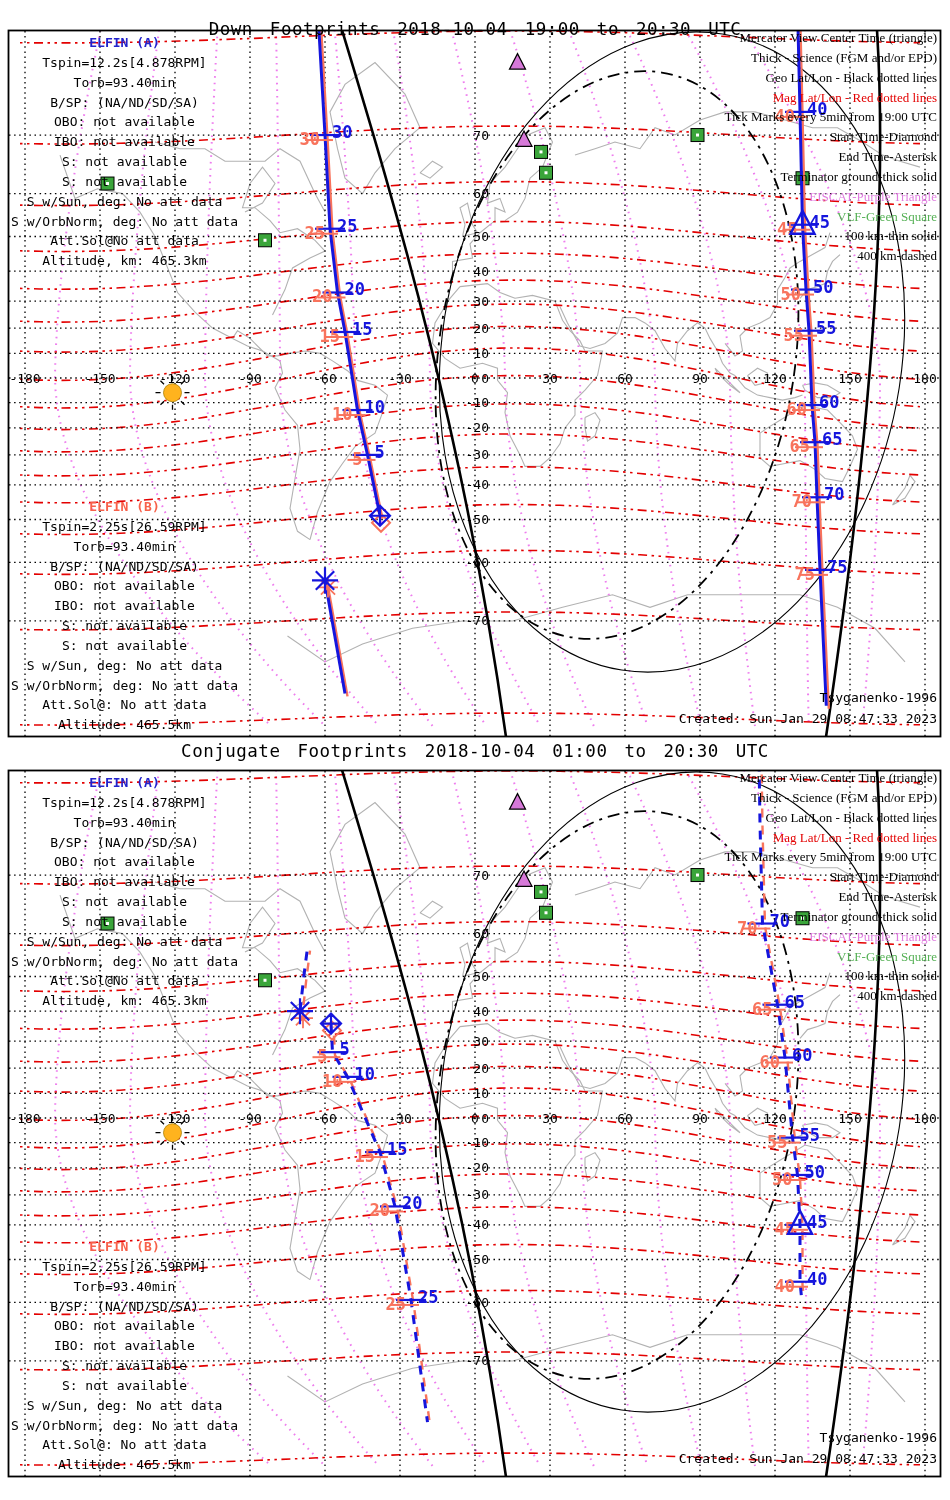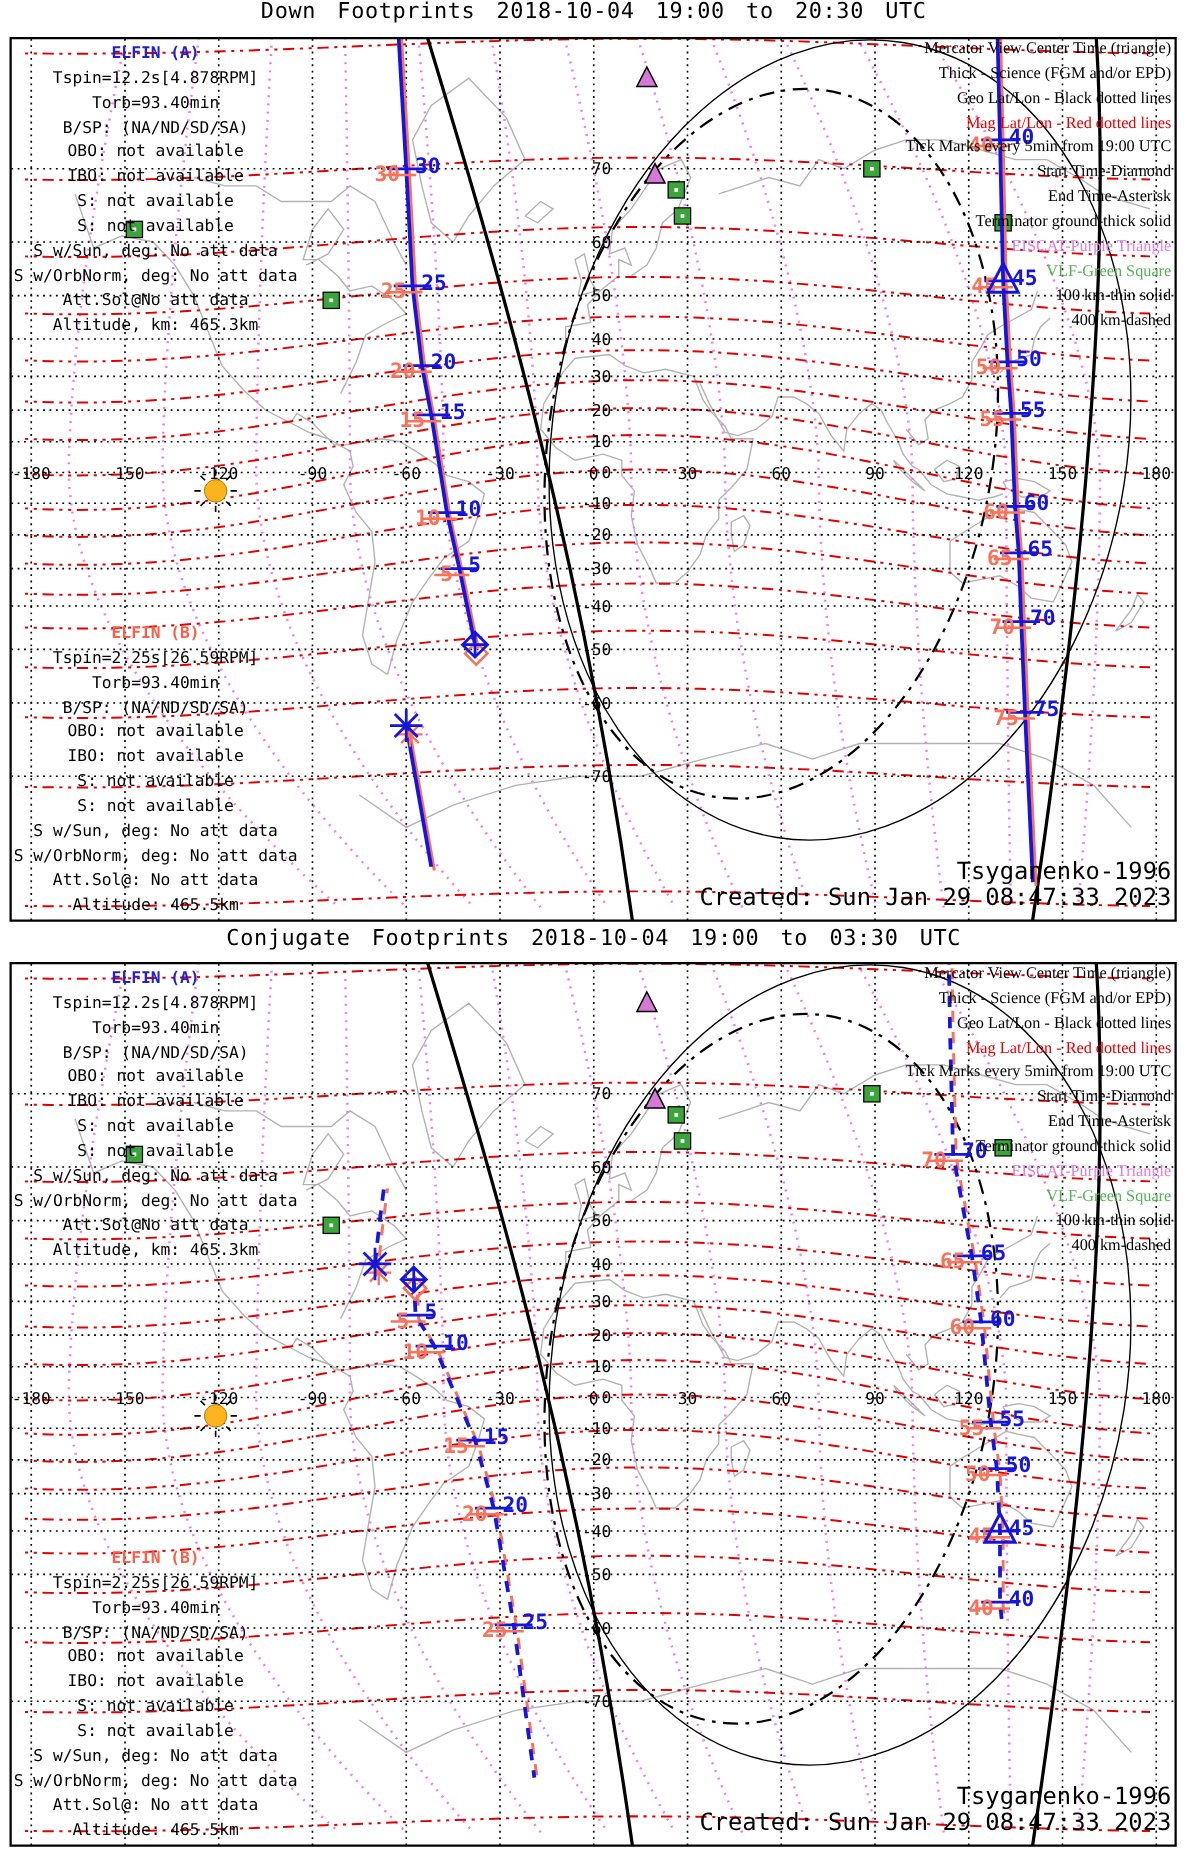--- a/index.html
+++ b/index.html
@@ -3,21 +3,21 @@
 <meta charset="utf-8">
 <style>
   html,body{margin:0;padding:0;background:#ffffff;width:950px;height:1500px;overflow:hidden;
     font-family:"DejaVu Sans Mono","Liberation Mono",monospace;}
   #stage{position:relative;width:950px;height:1500px;background:#fff;}
   svg{position:absolute;left:0;top:0;}
   .ovl{position:absolute;color:#000;font-size:13px;line-height:19.85px;white-space:pre;text-align:center;}
   .title{width:950px;text-align:center;font-size:17.5px;letter-spacing:.5px;word-spacing:6px;color:#000;}
   .infoblock{left:11px;}
   .legend{right:13px;text-align:right;font-family:Liberation Serif, serif;}
-  .footer{right:13px;text-align:right;font-size:19px;}
+  .footer{right:13px;text-align:right;font-size:13px;}
   .hdr{font-weight:bold;}
   text{font-family:"DejaVu Sans Mono","Liberation Mono",monospace;}
   .geolbl{font-size:13px;fill:#000;}
   .ticknum{font-size:17px;font-weight:bold;}
 </style>
 </head>
 <body>
 <div id="stage">
 
 <svg id="plot" width="950" height="1500" viewBox="0 0 950 1500">
@@ -446,27 +446,27 @@
             <line x1="785" y1="1281.7362715465588" x2="815" y2="1281.7362715465588" stroke="#1515dd" stroke-width="2.2"></line>
             <text x="795" y="1291.7362715465588" class="ticknum" text-anchor="end" fill="#f8735c">40</text>
             <text x="807" y="1284.7362715465588" class="ticknum" text-anchor="start" fill="#1515dd">40</text>
             <path d="M800,1210.8073512893254 L812,1233.8073512893254 L788,1233.8073512893254 Z" fill="none" stroke="#1515dd" stroke-width="2.4"></path>
           </g>
         </g>
         <rect x="8.5" y="770.5" width="932" height="706" fill="none" stroke="#000" stroke-width="1.8"></rect>
       </g>
     </svg>
 
-<div class="ovl title" style="top:0;">Down Footprints 2018-10-04 19:00 to 20:30 UTC</div>
+<div class="ovl title" style="top:20px;">Down Footprints 2018-10-04 19:00 to 20:30 UTC</div>
 <div class="ovl infoblock" style="top:33px;" id="info-0-a"><div class="hdr" style="color: rgb(34, 34, 204);">ELFIN (A)</div><div>Tspin=12.2s[4.878RPM]</div><div>Torb=93.40min</div><div>B/SP: (NA/ND/SD/SA)</div><div>OBO: not available</div><div>IBO: not available</div><div>S: not available</div><div>S: not available</div><div>S w/Sun, deg: No att data</div><div>S w/OrbNorm, deg: No att data</div><div>Att.Sol@No att data</div><div>Altitude, km: 465.3km</div></div>
 <div class="ovl infoblock" style="top:497px;" id="info-0-b"><div class="hdr" style="color: rgb(248, 96, 74);">ELFIN (B)</div><div>Tspin=2.25s[26.59RPM]</div><div>Torb=93.40min</div><div>B/SP: (NA/ND/SD/SA)</div><div>OBO: not available</div><div>IBO: not available</div><div>S: not available</div><div>S: not available</div><div>S w/Sun, deg: No att data</div><div>S w/OrbNorm, deg: No att data</div><div>Att.Sol@: No att data</div><div>Altitude: 465.5km</div></div>
 <div class="ovl legend" style="top:28px;" id="legend-0"><div style="color: rgb(0, 0, 0);">Mercator View Center Time (triangle)</div><div style="color: rgb(0, 0, 0);">Thick - Science (FGM and/or EPD)</div><div style="color: rgb(0, 0, 0);">Geo Lat/Lon - Black dotted lines</div><div style="color: rgb(227, 0, 0);">Mag Lat/Lon - Red dotted lines</div><div style="color: rgb(0, 0, 0);">Tick Marks every 5min from 19:00 UTC</div><div style="color: rgb(0, 0, 0);">Start Time-Diamond</div><div style="color: rgb(0, 0, 0);">End Time-Asterisk</div><div style="color: rgb(0, 0, 0);">Terminator ground-thick solid</div><div style="color: rgb(224, 125, 224);">EISCAT-Purple Triangle</div><div style="color: rgb(85, 176, 85);">VLF-Green Square</div><div style="color: rgb(0, 0, 0);">100 km-thin solid</div><div style="color: rgb(0, 0, 0);">400 km-dashed</div></div>
 <div class="ovl footer" style="top:688px;">Tsyganenko-1996</div>
 <div class="ovl footer" style="top:709px;">Created: Sun Jan 29 08:47:33 2023</div>
 
-<div class="ovl title" style="top:742px;">Conjugate Footprints 2018-10-04 19:00 to 03:30 UTC</div>
+<div class="ovl title" style="top:742px;">Conjugate Footprints 2018-10-04 01:00 to 20:30 UTC</div>
 <div class="ovl infoblock" style="top:773px;" id="info-1-a"><div class="hdr" style="color: rgb(34, 34, 204);">ELFIN (A)</div><div>Tspin=12.2s[4.878RPM]</div><div>Torb=93.40min</div><div>B/SP: (NA/ND/SD/SA)</div><div>OBO: not available</div><div>IBO: not available</div><div>S: not available</div><div>S: not available</div><div>S w/Sun, deg: No att data</div><div>S w/OrbNorm, deg: No att data</div><div>Att.Sol@No att data</div><div>Altitude, km: 465.3km</div></div>
 <div class="ovl infoblock" style="top:1237px;" id="info-1-b"><div class="hdr" style="color: rgb(248, 96, 74);">ELFIN (B)</div><div>Tspin=2.25s[26.59RPM]</div><div>Torb=93.40min</div><div>B/SP: (NA/ND/SD/SA)</div><div>OBO: not available</div><div>IBO: not available</div><div>S: not available</div><div>S: not available</div><div>S w/Sun, deg: No att data</div><div>S w/OrbNorm, deg: No att data</div><div>Att.Sol@: No att data</div><div>Altitude: 465.5km</div></div>
 <div class="ovl legend" style="top:768px;" id="legend-1"><div style="color: rgb(0, 0, 0);">Mercator View Center Time (triangle)</div><div style="color: rgb(0, 0, 0);">Thick - Science (FGM and/or EPD)</div><div style="color: rgb(0, 0, 0);">Geo Lat/Lon - Black dotted lines</div><div style="color: rgb(227, 0, 0);">Mag Lat/Lon - Red dotted lines</div><div style="color: rgb(0, 0, 0);">Tick Marks every 5min from 19:00 UTC</div><div style="color: rgb(0, 0, 0);">Start Time-Diamond</div><div style="color: rgb(0, 0, 0);">End Time-Asterisk</div><div style="color: rgb(0, 0, 0);">Terminator ground-thick solid</div><div style="color: rgb(224, 125, 224);">EISCAT-Purple Triangle</div><div style="color: rgb(85, 176, 85);">VLF-Green Square</div><div style="color: rgb(0, 0, 0);">100 km-thin solid</div><div style="color: rgb(0, 0, 0);">400 km-dashed</div></div>
 <div class="ovl footer" style="top:1428px;">Tsyganenko-1996</div>
 <div class="ovl footer" style="top:1449px;">Created: Sun Jan 29 08:47:33 2023</div>
 
 </div>
 
 </body></html>

